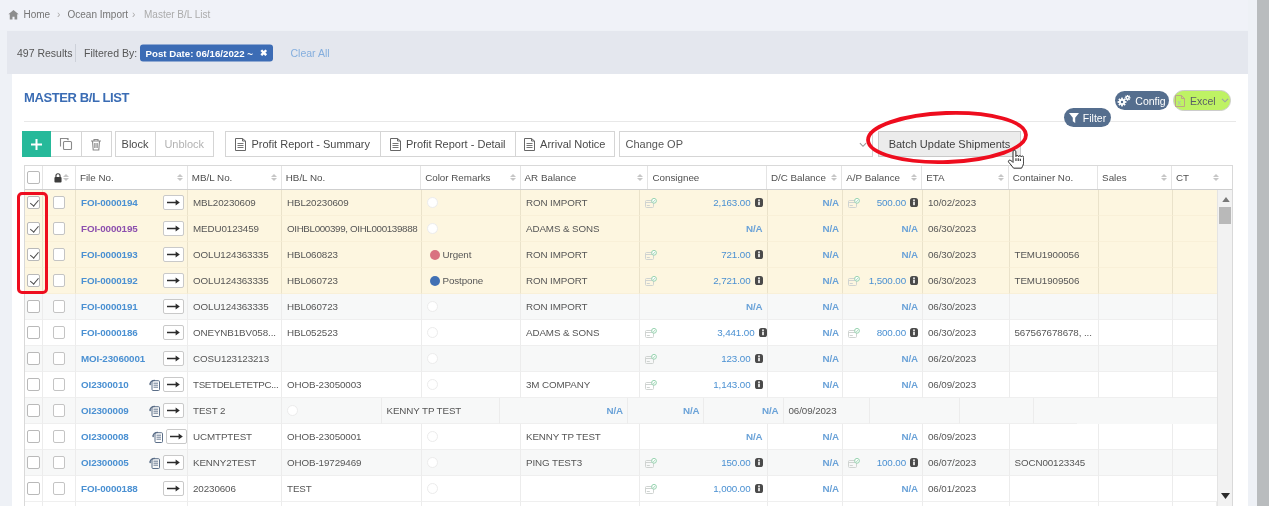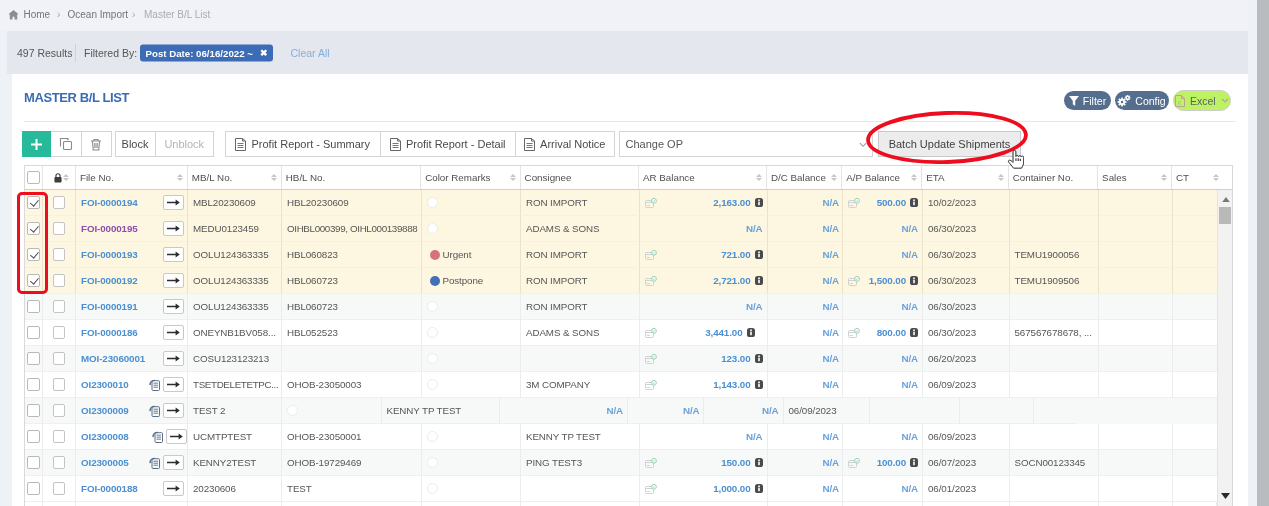--- a/index.html
+++ b/index.html
@@ -25,21 +25,21 @@
 .hrow{display:flex;height:24px;border-bottom:1px solid #cfcfcf;background:#fff}
 .hcell{position:relative;display:flex;align-items:center;font-size:9.8px;color:#4f4f4f;border-right:1px solid #e4e4e4;padding:0 4px;white-space:nowrap}
 .hcell.last{border-right:none}
 .row{display:flex;height:26px;background:#fff}
 .row.stripe{background:#f7f8f8}
 .row.sel{background:#fdf6e0}
 .cell{position:relative;display:flex;align-items:center;font-size:9.8px;letter-spacing:-.1px;color:#565656;border-right:1px solid #ececec;border-bottom:1px solid #efefef;padding:0 5px;white-space:nowrap;overflow:hidden}
 .row.sel .cell{border-bottom-color:#f9f0d8;border-right-color:#eae2ca}
 .link{font-weight:bold;color:#4a90d2}
 .link.v{color:#8c4fae}
-.num{color:#4a90d2;font-weight:bold}
+.num{color:#4a90d2;font-weight:normal}
 .na{color:#6aa2d8;font-weight:bold}
 .cb{width:12.5px;height:12.5px;border:1px solid #b9b9b9;border-radius:2px;background:#fff;position:relative;flex:none}
 .cb.big{width:12.5px;height:12.5px;border-color:#c4c4c4}
 .cb.chk:after{content:"";position:absolute;left:3.4px;top:1px;width:3.8px;height:6.8px;border:solid #4a4a4a;border-width:0 1.4px 1.4px 0;transform:rotate(40deg)}
 .sort{display:inline-flex;flex-direction:column;gap:1.5px;margin-left:auto}
 .sort i{width:0;height:0;border-left:3px solid transparent;border-right:3px solid transparent}
 .sort .u{border-bottom:3.5px solid #c6c6c6}
 .sort .d{border-top:3.5px solid #c6c6c6}
 .arrowbtn{width:21px;height:15px;border:1px solid #c9c9c9;border-radius:2px;background:#fff;display:flex;align-items:center;justify-content:center;flex:none}
 .dot{width:10px;height:10px;border-radius:50%;display:inline-block;margin:0 3px;flex:none}
@@ -65,21 +65,21 @@
 <span style="left:10px">497 Results</span>
 <span style="left:68px;border-left:1px solid #cdd1d9;height:18px;width:0"></span>
 <span style="left:77px">Filtered By:</span>
 <span class="chip" style="left:132.5px">Post Date: 06/16/2022 ~ <span style="font-size:9px">✖</span></span>
 <span style="left:283.5px;color:#84aede">Clear All</span>
 </div>
 <div class="abs" id="card"></div>
 <div class="abs" id="ptitle">MASTER B/L LIST</div>
 <div class="abs" id="titleline"></div>
 
-<div class="pill dk" style="left:1064px;top:91px;width:47px">
+<div class="pill dk" style="left:1064px;top:108px;width:47px">
 <svg width="10" height="10" viewBox="0 0 10 10">
       <path d="M0 0h10L6.2 4.8V10L3.8 8.2V4.8z" fill="#fff"></path>
     </svg>Filter</div>
 <div class="pill dk" style="left:1114.5px;top:91px;width:54px">
 <svg width="14" height="12" viewBox="0 0 14 12">
       <g fill="#fff">
         <g transform="translate(5,7)">
           <g id="g1">
             <rect x="-0.9" y="-4.4" width="1.8" height="8.8"></rect>
             <rect x="-0.9" y="-4.4" width="1.8" height="8.8" transform="rotate(45)"></rect>
@@ -178,25 +178,25 @@
         </span></div>
       <div class="hcell" style="width:94px">MB/L No.<span class="sort">
           <i class="u"></i>
           <i class="d"></i>
         </span></div>
       <div class="hcell" style="width:139.5px">HB/L No.</div>
       <div class="hcell" style="width:99.5px">Color Remarks<span class="sort">
           <i class="u"></i>
           <i class="d"></i>
         </span></div>
+      <div class="hcell" style="width:128px">AR Balance<span class="sort">
+          <i class="u"></i>
+          <i class="d"></i>
+        </span></div>
       <div class="hcell" style="width:118.5px">Consignee</div>
-      <div class="hcell" style="width:128px">AR Balance<span class="sort">
-          <i class="u"></i>
-          <i class="d"></i>
-        </span></div>
       <div class="hcell" style="width:75.5px">D/C Balance<span class="sort">
           <i class="u"></i>
           <i class="d"></i>
         </span></div>
       <div class="hcell" style="width:80px">A/P Balance<span class="sort">
           <i class="u"></i>
           <i class="d"></i>
         </span></div>
       <div class="hcell" style="width:86.5px">ETA<span class="sort">
           <i class="u"></i>
@@ -484,21 +484,21 @@
                 </svg>
               </span>
             </span>
           </div>
           <div class="cell" style="width:94px">ONEYNB1BV058...</div>
           <div class="cell" style="width:139.5px">HBL052523</div>
           <div class="cell" style="width:99.5px">
             <span class="dot empty"></span>
           </div>
           <div class="cell" style="width:118.5px">ADAMS &amp; SONS</div>
-          <div class="cell" style="width:128px;padding-right:12px">
+          <div class="cell" style="width:128px;padding-right:0">
             <svg class="aricon" width="12" height="10" viewBox="0 0 12 10">
               <rect x="0.5" y="2.5" width="8" height="7" rx="1" fill="none" stroke="#cfd3d1" stroke-width="1"></rect>
               <path d="M1 4.5h7M1.8 7.5h3" stroke="#cfd3d1" stroke-width="1"></path>
               <circle cx="9" cy="2.8" r="2.4" fill="#fff" stroke="#97d3b0" stroke-width="1"></circle>
               <path d="M7.9 2.8l.8.8 1.3-1.5" fill="none" stroke="#97d3b0" stroke-width=".9"></path>
             </svg>
             <span class="amtwrap">
               <span class="num">3,441.00</span>
               <svg style="margin-left:4px;flex:none" width="8" height="9" viewBox="0 0 8 9">
                 <rect width="8" height="9" rx="2.6" fill="#4a4a4a"></rect>

